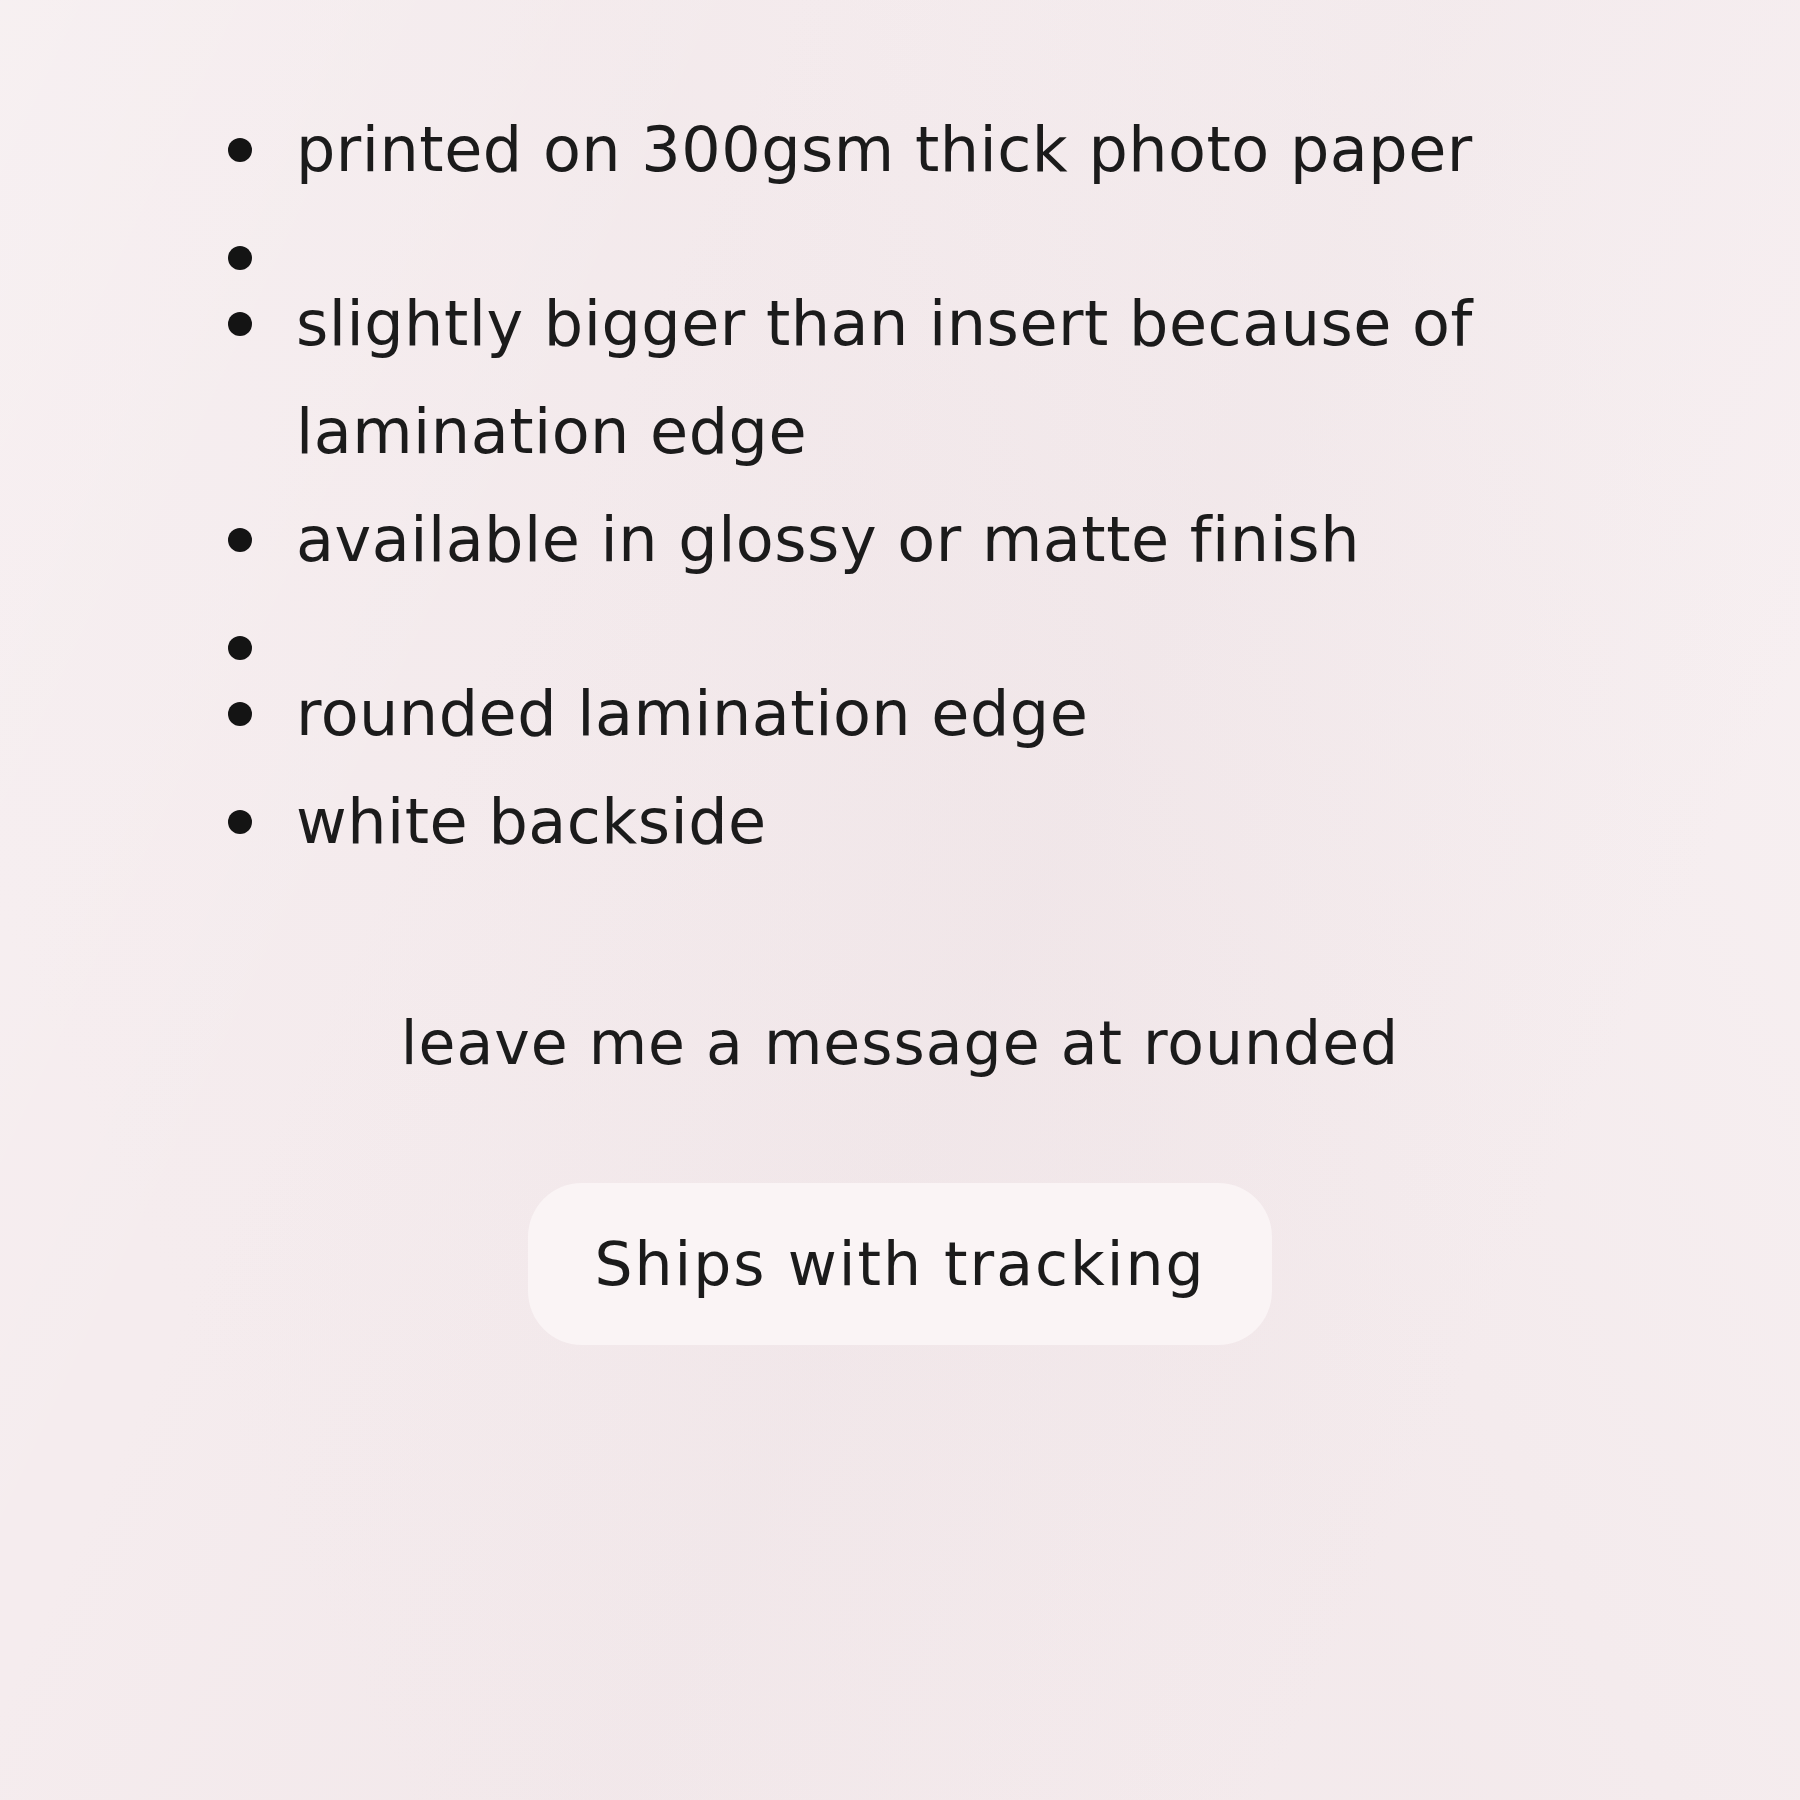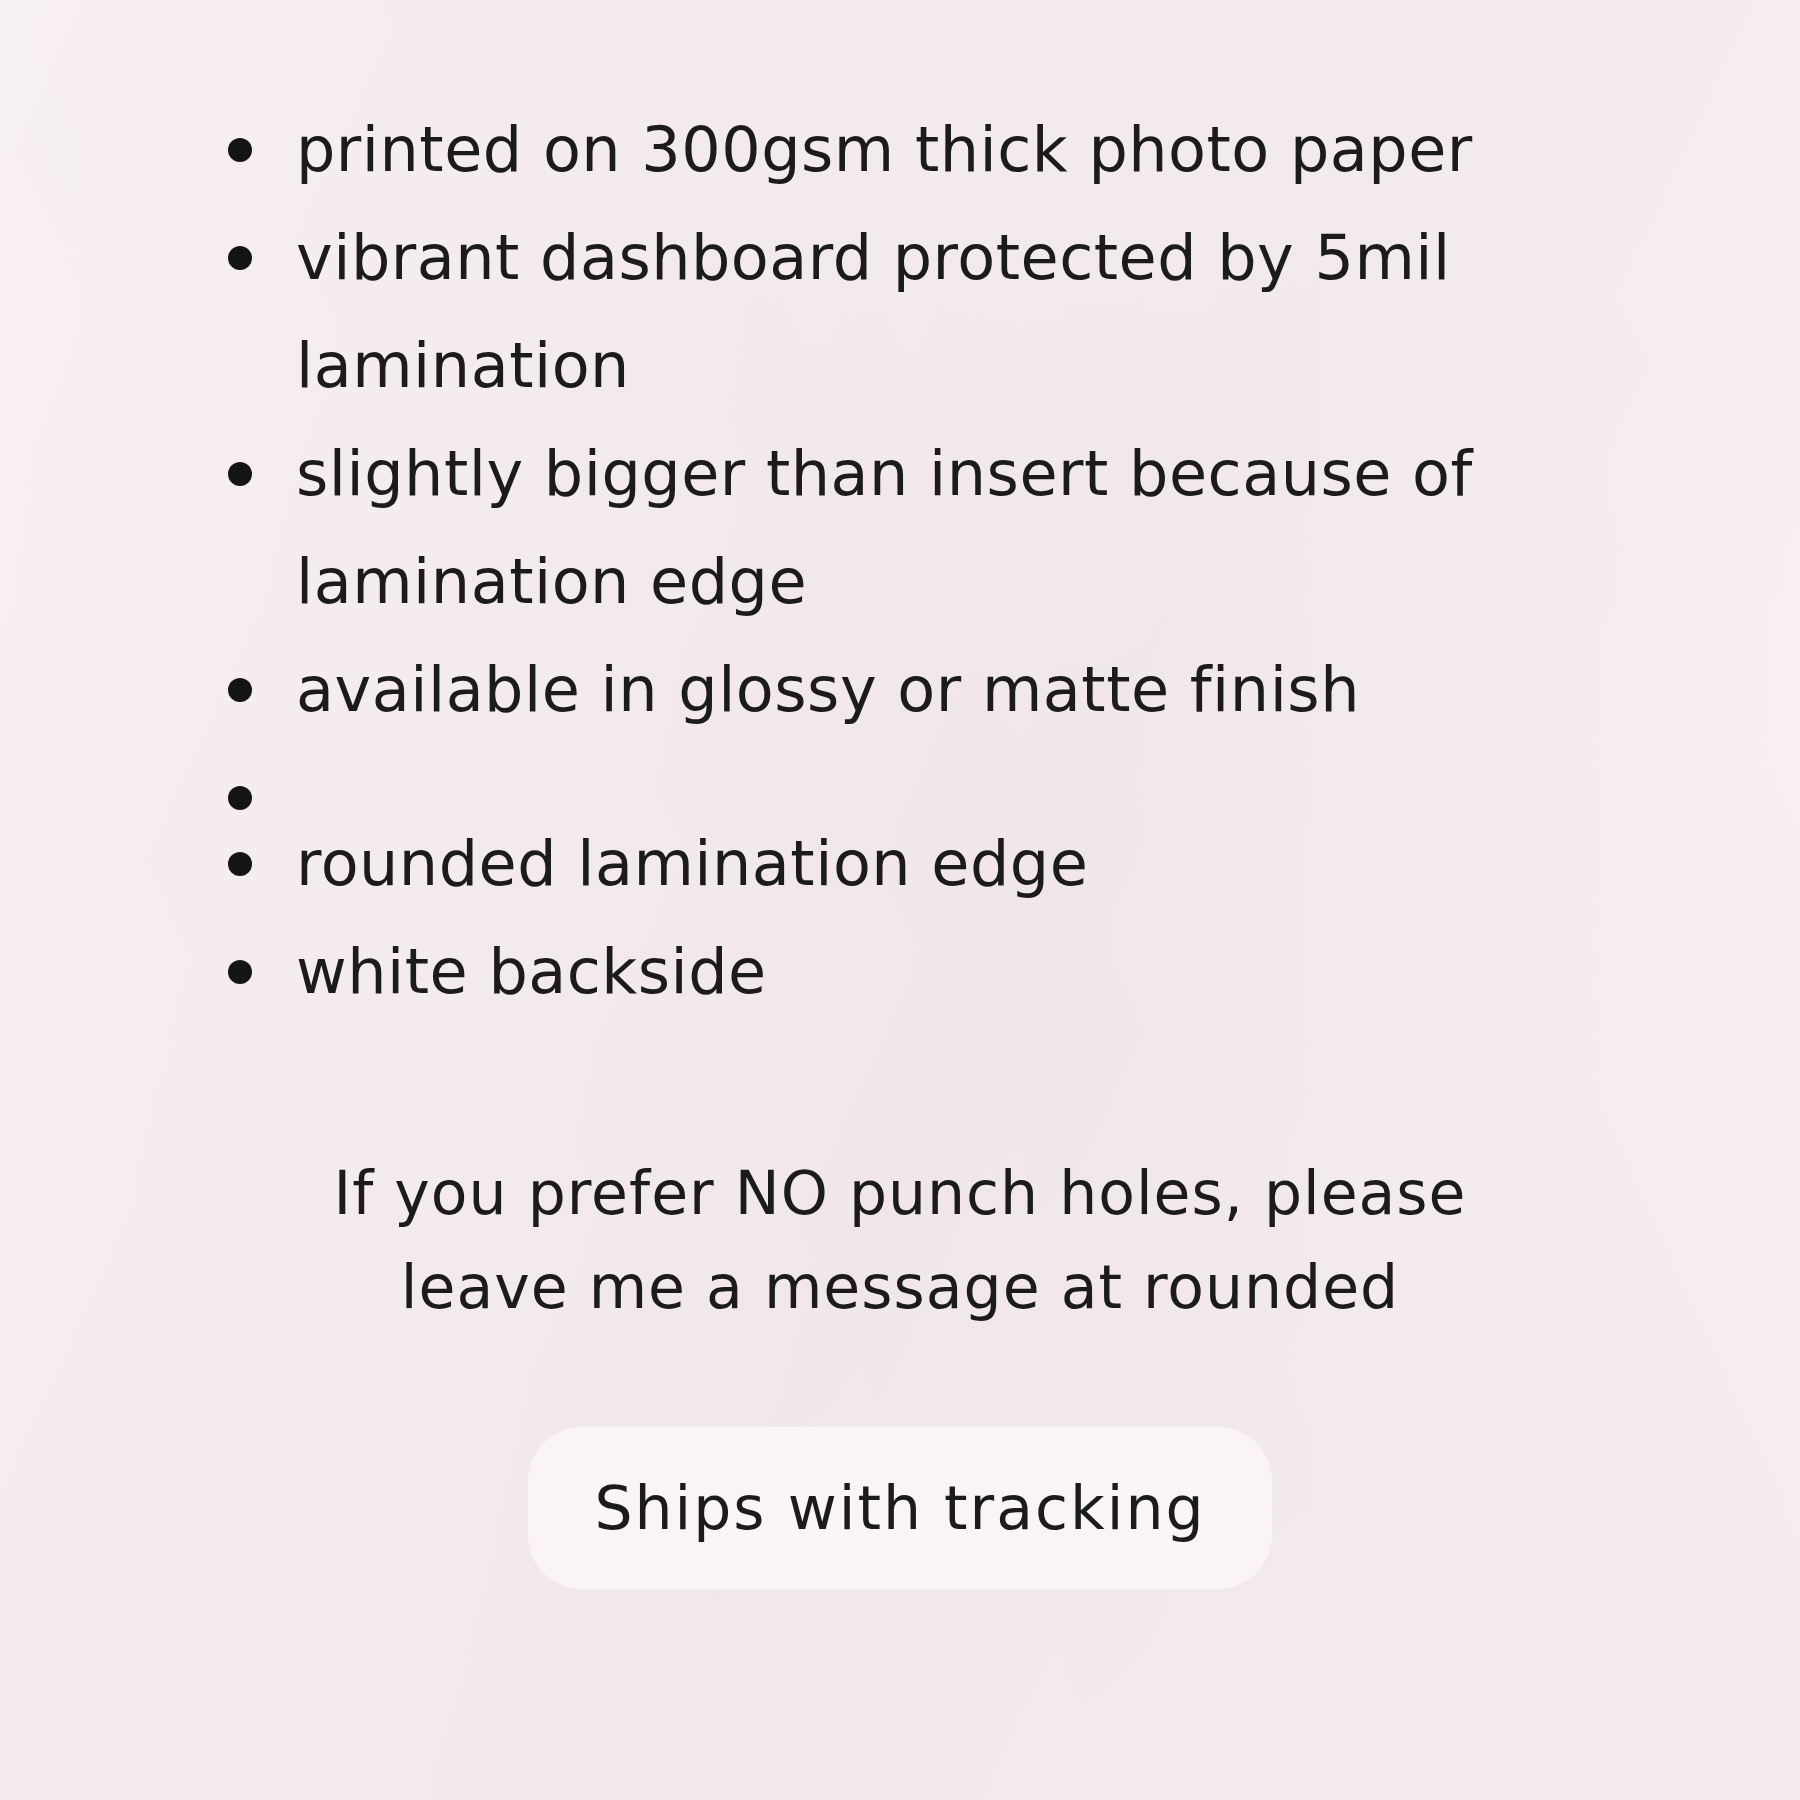--- a/index.html
+++ b/index.html
@@ -81,21 +81,20 @@
 
 <div class="sheet">
 
   <ul class="features">
     <li>
       <span class="bullet-dot"></span>
       <span class="feature-text">printed on 300gsm thick photo paper</span>
     </li>
     <li>
       <span class="bullet-dot"></span>
-      <span class="feature-text">vibrant dashboard protected by 5mil lamination</span>
     </li>
     <li>
       <span class="bullet-dot"></span>
       <span class="feature-text">slightly bigger than insert because of lamination edge</span>
     </li>
     <li>
       <span class="bullet-dot"></span>
       <span class="feature-text">available in glossy or matte finish</span>
     </li>
     <li>
@@ -105,19 +104,18 @@
       <span class="bullet-dot"></span>
       <span class="feature-text">rounded lamination edge</span>
     </li>
     <li>
       <span class="bullet-dot"></span>
       <span class="feature-text">white backside</span>
     </li>
   </ul>
 
   <div class="note">
-    <div>If you prefer NO punch holes, please</div>
     <div>leave me a message at rounded</div>
   </div>
 
   <div class="shipping-badge">Ships with tracking</div>
 
 </div>
 
 </body></html>

